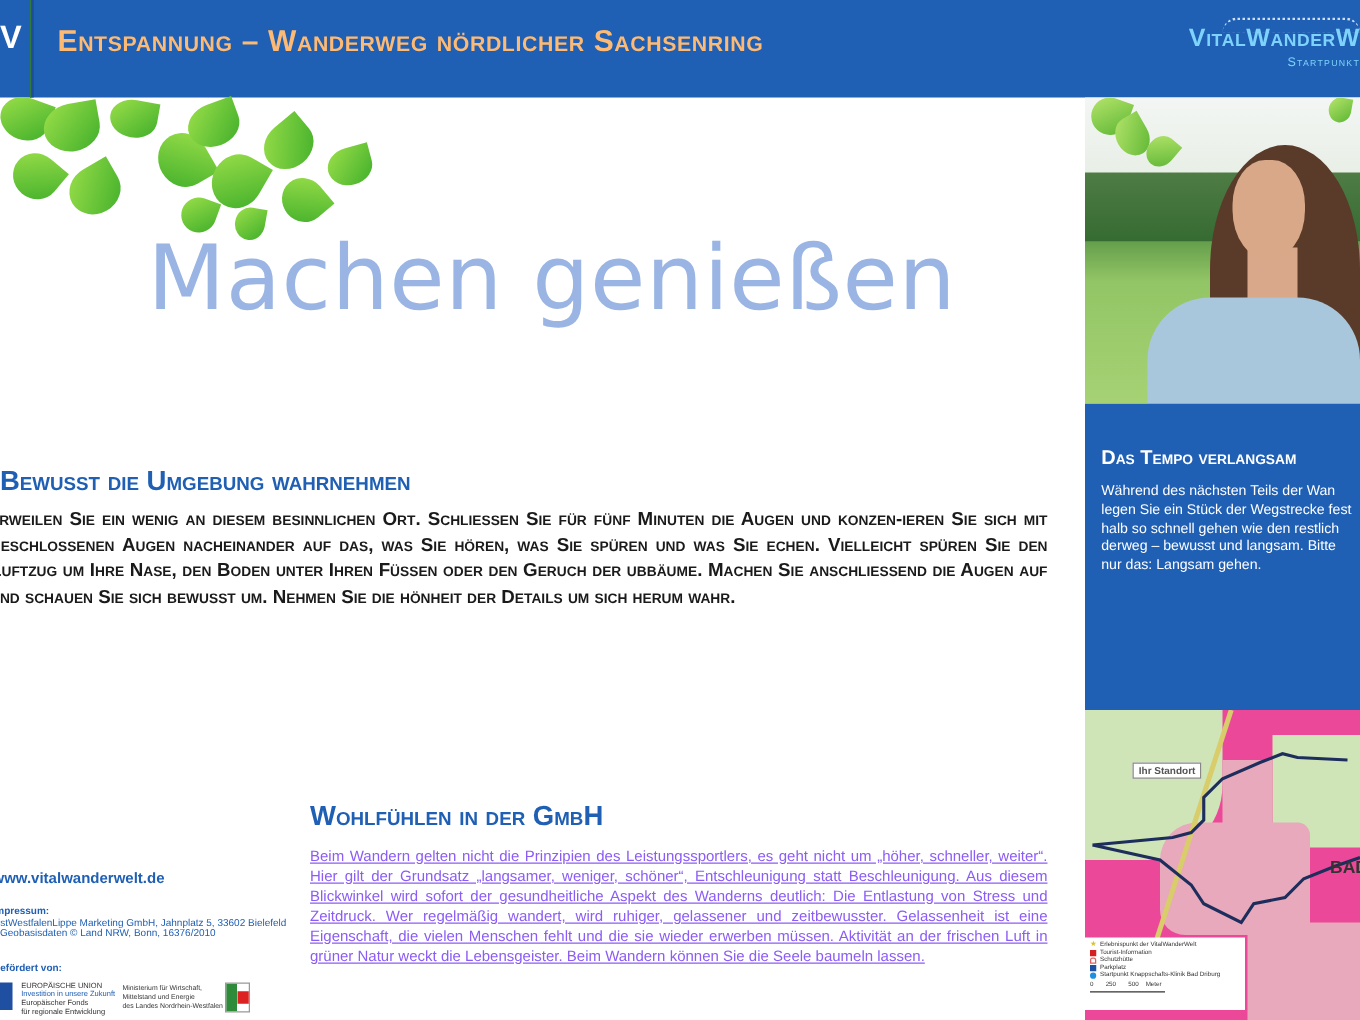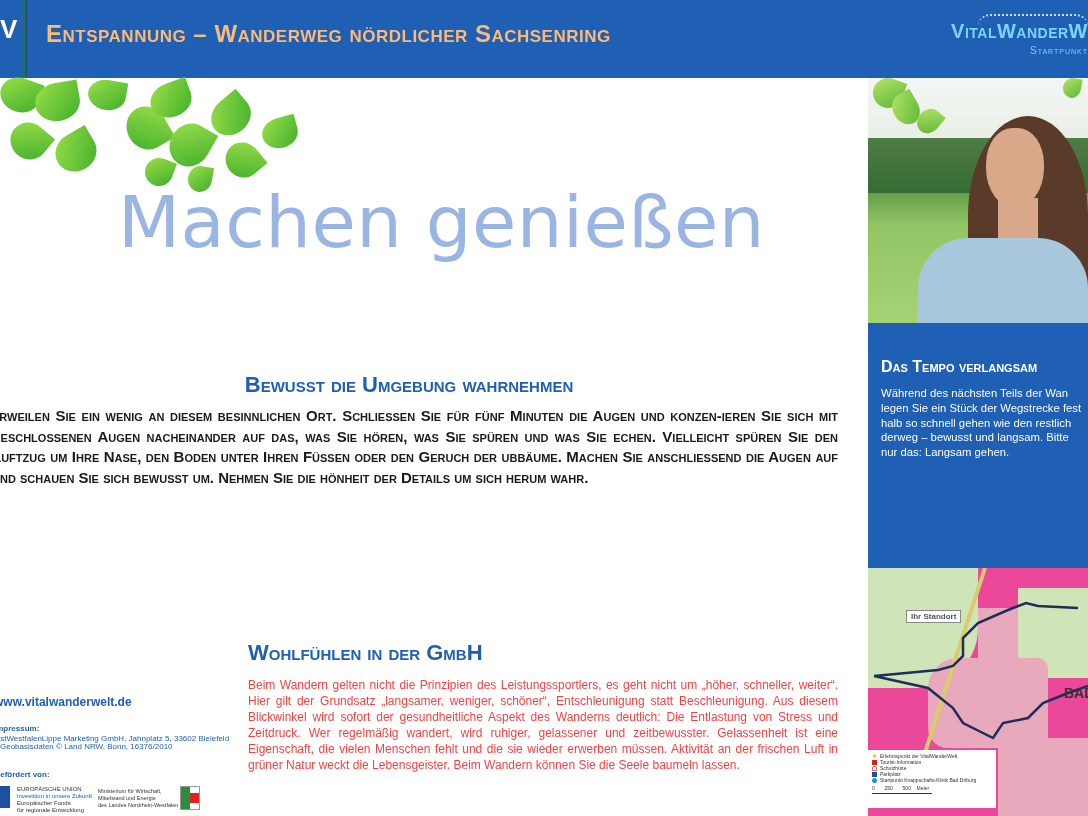--- a/index.html
+++ b/index.html
@@ -11,25 +11,25 @@
   .brand { position:absolute; right:0; top:20px; text-align:right; color:#7dd3fc; }
   .brand .name { font-weight:bold; font-size:20px; font-variant:small-caps; letter-spacing:0.5px; white-space:nowrap; }
   .brand .sub { font-size:10px; font-variant:small-caps; letter-spacing:1px; margin-top:2px; }
   .brand .arc { position:absolute; right:0; top:-6px; width:110px; height:10px; border-top:2px dotted #cfe0f5; border-radius:60px 60px 0 0; }
 
   .leaves { position:absolute; left:0; top:78px; width:320px; height:120px; }
   .leaf { position:absolute; border-radius:50% 0 50% 50%; background:linear-gradient(135deg,#9de04a,#3fae2a); }
 
   .big-title { position:absolute; left:118px; top:180px; font-size:72px; color:#9ab5e3; font-family:"DejaVu Sans", sans-serif; letter-spacing:0.5px; }
 
-  .sec1-h { position:absolute; left:0; top:372px; width:818px; text-align:center; color:#1f5fb4; font-weight:bold; font-size:22px; font-variant:small-caps; }
+  .sec1-h { position:absolute; left:0; top:372px; width:818px; color:#1f5fb4; font-weight:bold; font-size:22px; font-variant:small-caps; }
   .sec1-p { position:absolute; left:-8px; top:406px; width:846px; font-size:15px; line-height:20.5px; color:#1a1a1a; font-weight:bold; font-variant:small-caps; text-align:justify; }
 
   .sec2-h { position:absolute; left:248px; top:640px; color:#1f5fb4; font-weight:bold; font-size:22px; font-variant:small-caps; }
-  .sec2-p { position:absolute; left:248px; top:677px; width:590px; font-size:12px; line-height:16px; color:#ef4444; text-align:justify; }
+  .sec2-p { position:absolute; left:248px; top:677px; width:590px; font-size:12px; line-height:16px; color:#8b5cf6; text-align:justify;text-decoration:underline; }
 
   .footer { position:absolute; left:0; top:690px; width:240px; color:#1f5fb4; }
   .footer .url { position:absolute; left:-6px; top:5px; font-weight:bold; font-size:12px; }
   .footer .imp-l { position:absolute; left:-6px; top:34px; font-size:8px; font-weight:bold; }
   .footer .imp-t { position:absolute; left:-6px; top:44px; font-size:8px; }
   .footer .geo { position:absolute; left:0; top:52px; font-size:8px; }
   .footer .fund { position:absolute; left:-6px; top:80px; font-size:8px; font-weight:bold; }
   .eu-flag { position:absolute; left:0; top:96px; width:10px; height:22px; background:#1f4fa0; }
   .eu-text { position:absolute; left:17px; top:96px; font-size:6px; line-height:7px; color:#333; }
   .eu-text .hl { color:#1f5fb4; }

